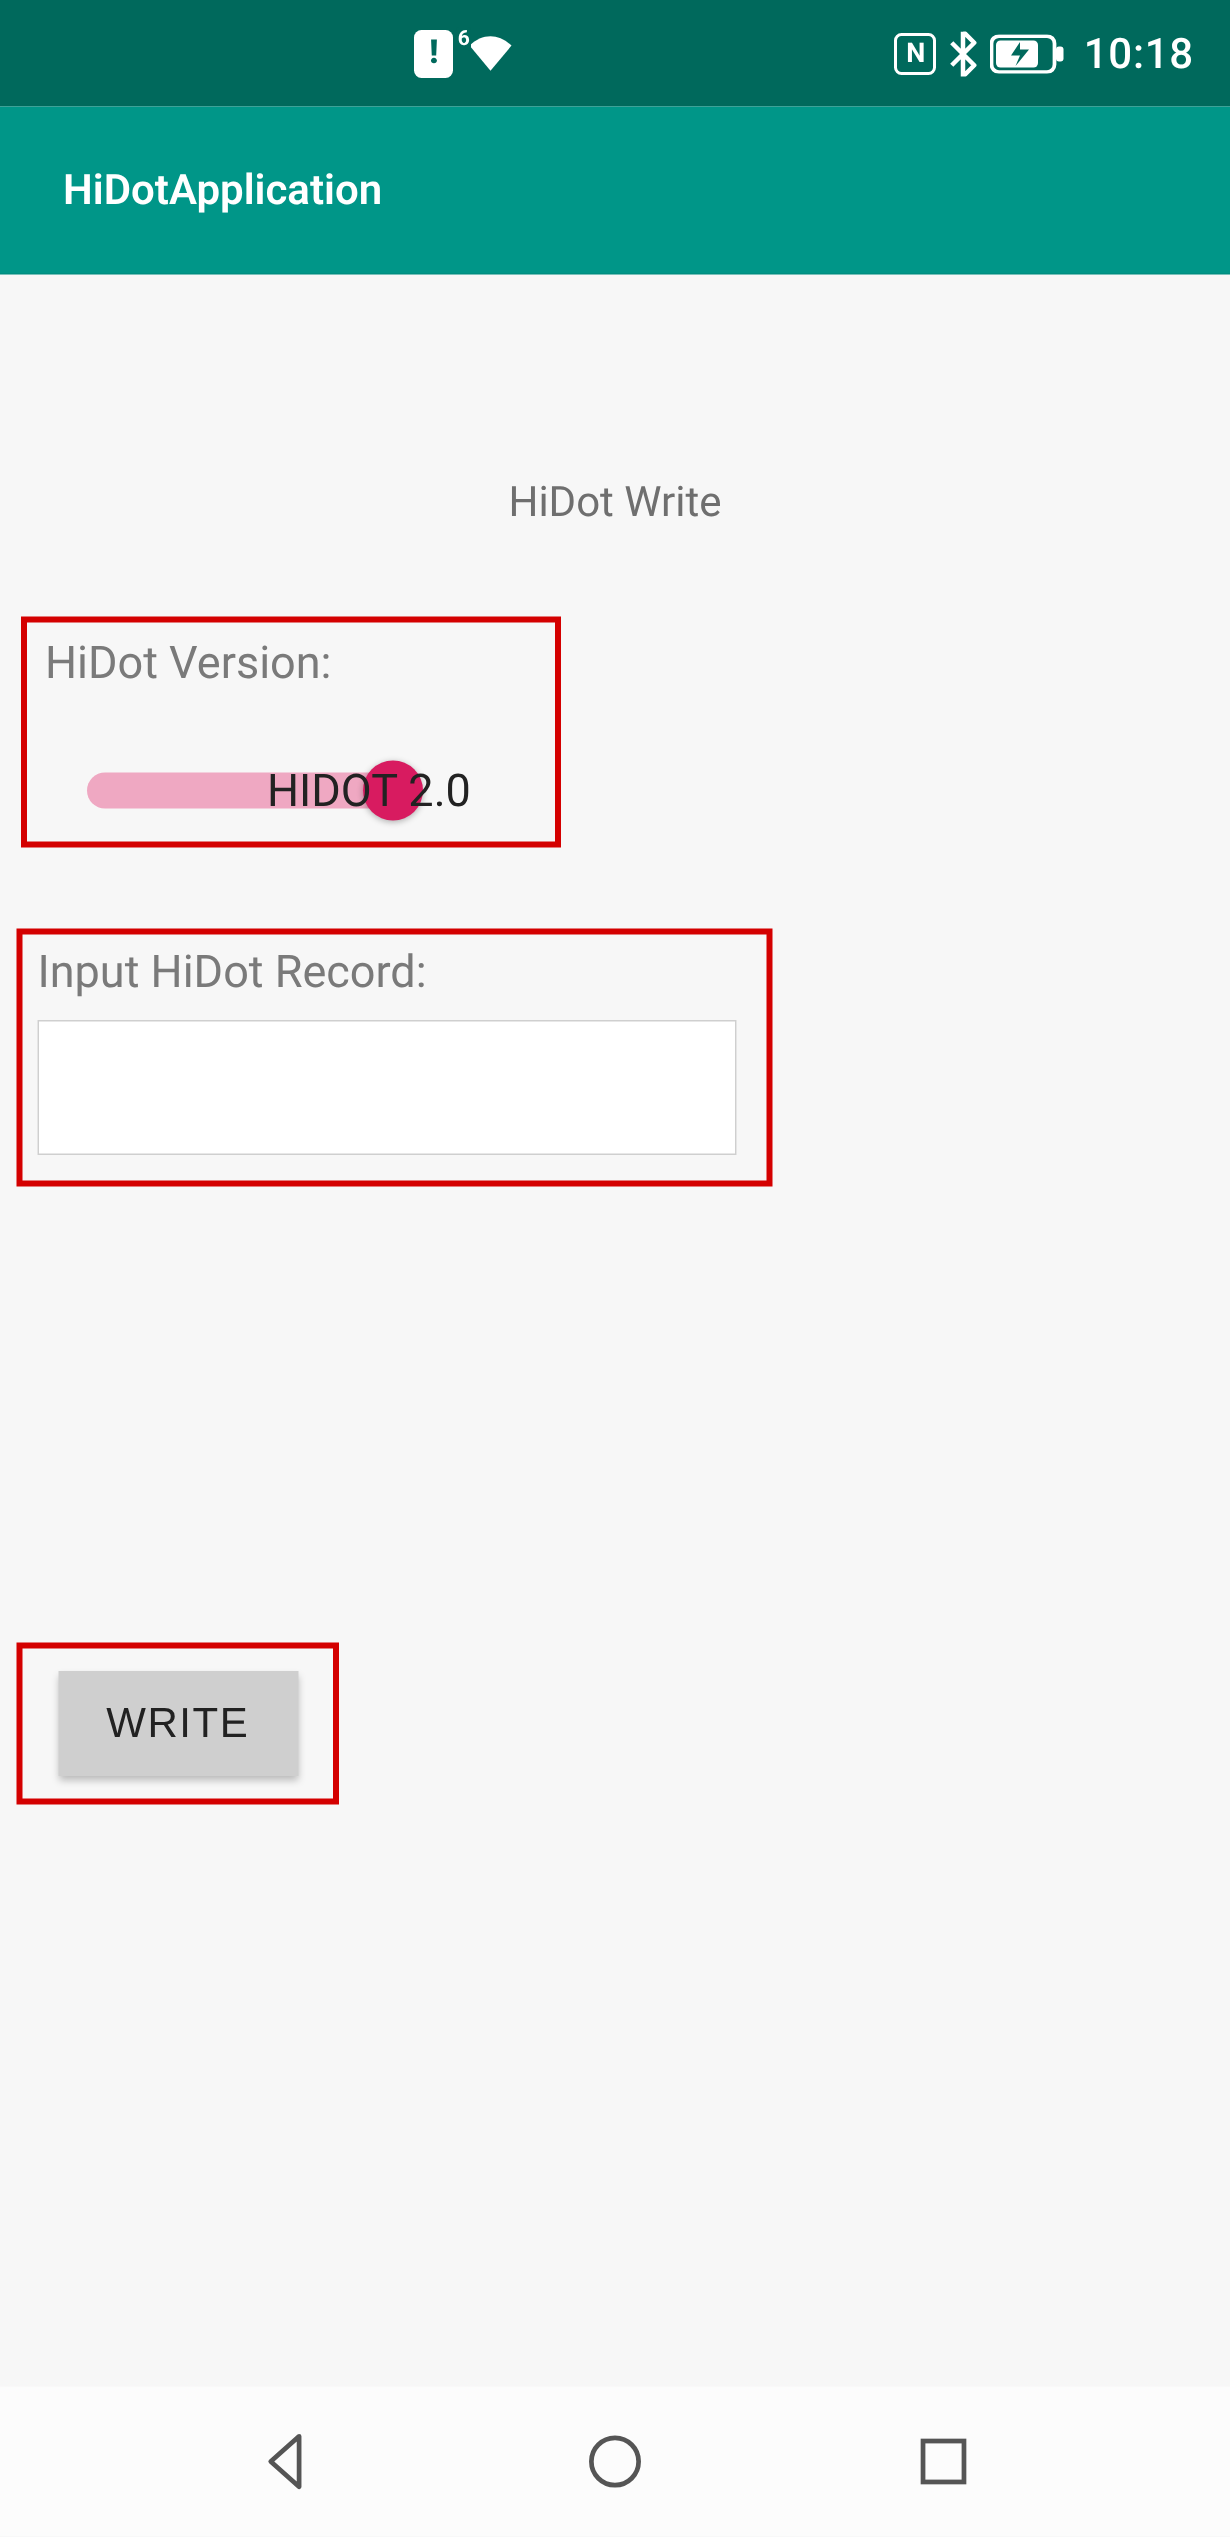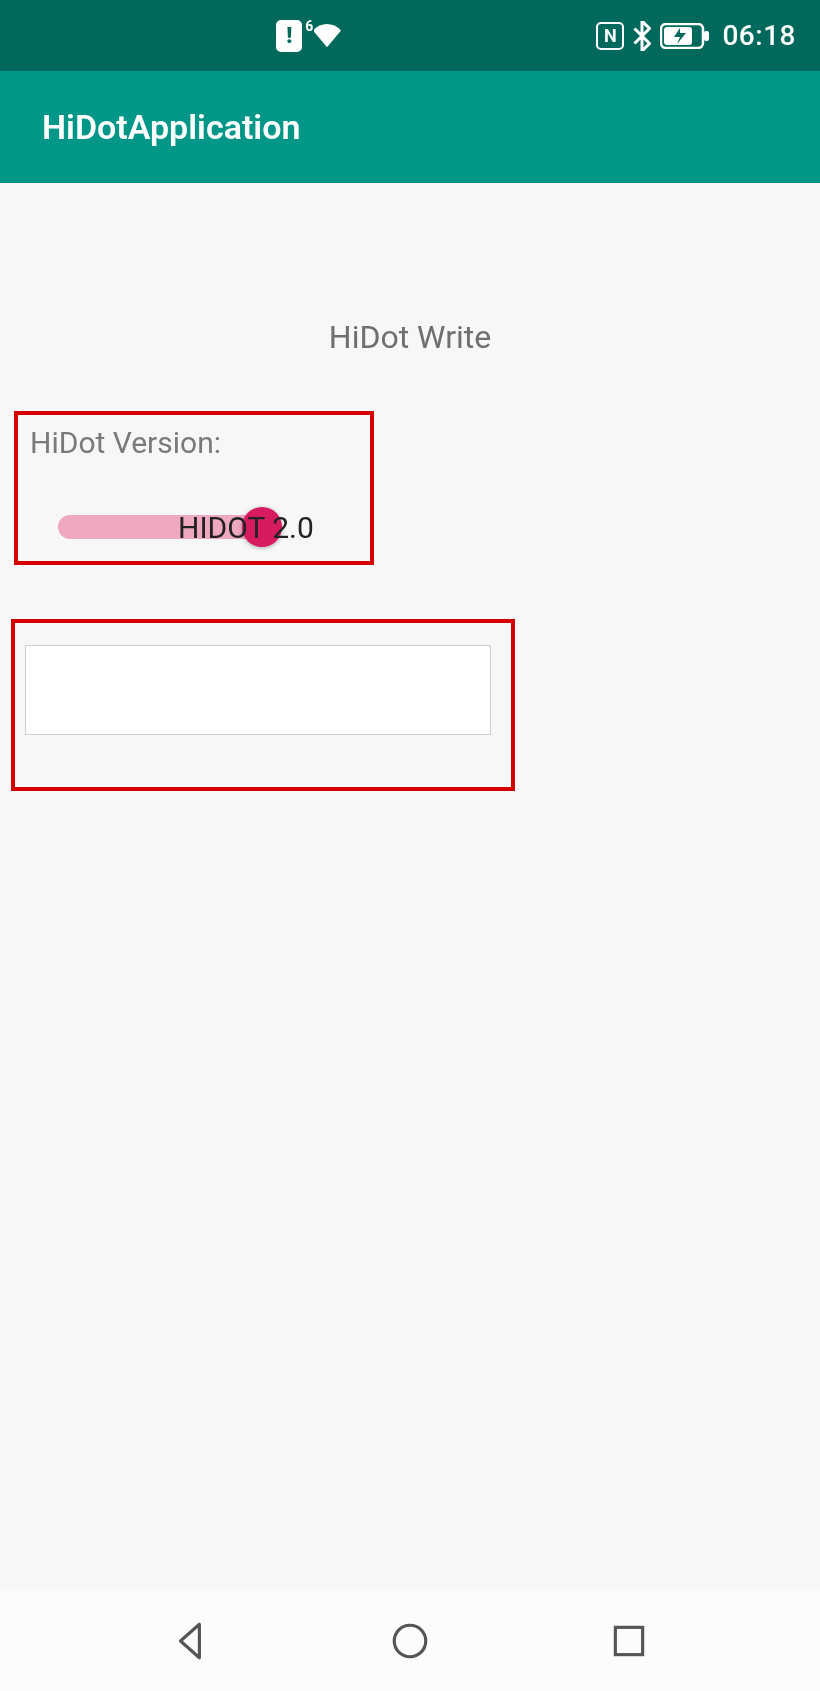--- a/index.html
+++ b/index.html
@@ -47,28 +47,28 @@
 
   
   .app-bar {
     height: 112px;
     background: #009688;
     display: flex;
     align-items: center;
     padding: 0 42px;
     border-bottom: 1px solid rgba(0,0,0,0.05);
   }
-  .app-title { color: #fff; font-size: 34px; font-weight: 600; }
+  .app-title { color: #fff; font-size: 28px; font-weight: 600; }
 
   
   .content { flex: 1; position: relative; }
 
   .page-heading {
     position: absolute; top: 135px; left: 0; right: 0;
-    text-align: center; font-size: 32px; color: #6f6f6f;
+    text-align: center; font-size: 28px; color: #6f6f6f;
   }
 
   
   .version-box {
     position: absolute; top: 228px; left: 14px;
     width: 360px; height: 154px;
     border: 4px solid #d40000;
     padding: 10px 12px 0 12px;
   }
   .section-label { font-size: 30px; color: #7a7a7a; }
@@ -165,21 +165,21 @@
       </svg>
     </span>
     <span class="batt">
       <svg width="50" height="26" viewBox="0 0 50 26">
         <rect x="1" y="1" width="42" height="24" rx="5" fill="none" stroke="#fff" stroke-width="2.5"></rect>
         <rect x="44" y="8" width="5" height="10" rx="2" fill="#fff"></rect>
         <rect x="4" y="4" width="28" height="18" rx="3" fill="#fff"></rect>
         <path d="M20 5 L14 14 H20 L17 21 L26 10 H20 Z" fill="#00695c"></path>
       </svg>
     </span>
-    <span class="clock">06:18</span>
+    <span class="clock">10:18</span>
   </div>
 </div>
 
 <div class="app-bar">
   <span class="app-title">HiDotApplication</span>
 </div>
 
 <div class="content">
 
   <div class="page-heading">HiDot Write</div>
@@ -189,23 +189,27 @@
     <div class="switch-row">
       <span class="switch">
         <span class="track"></span>
         <span class="thumb"></span>
       </span>
       <span class="switch-label">HIDOT 2.0</span>
     </div>
   </div>
 
   <div class="record-box">
+    <div class="section-label">Input HiDot Record:</div>
     <input class="record-input" type="text" value="" style="">
   </div>
 
+  <div class="write-box">
+    <button class="write-btn">WRITE</button>
+  </div>
 
 </div>
 
 <div class="nav-bar">
   <span class="nav-btn">
     <svg viewBox="0 0 40 40">
         <path d="M28 4 L10 20 L28 36 Z" stroke-linejoin="round"></path>
       </svg>
   </span>
   <span class="nav-btn">

